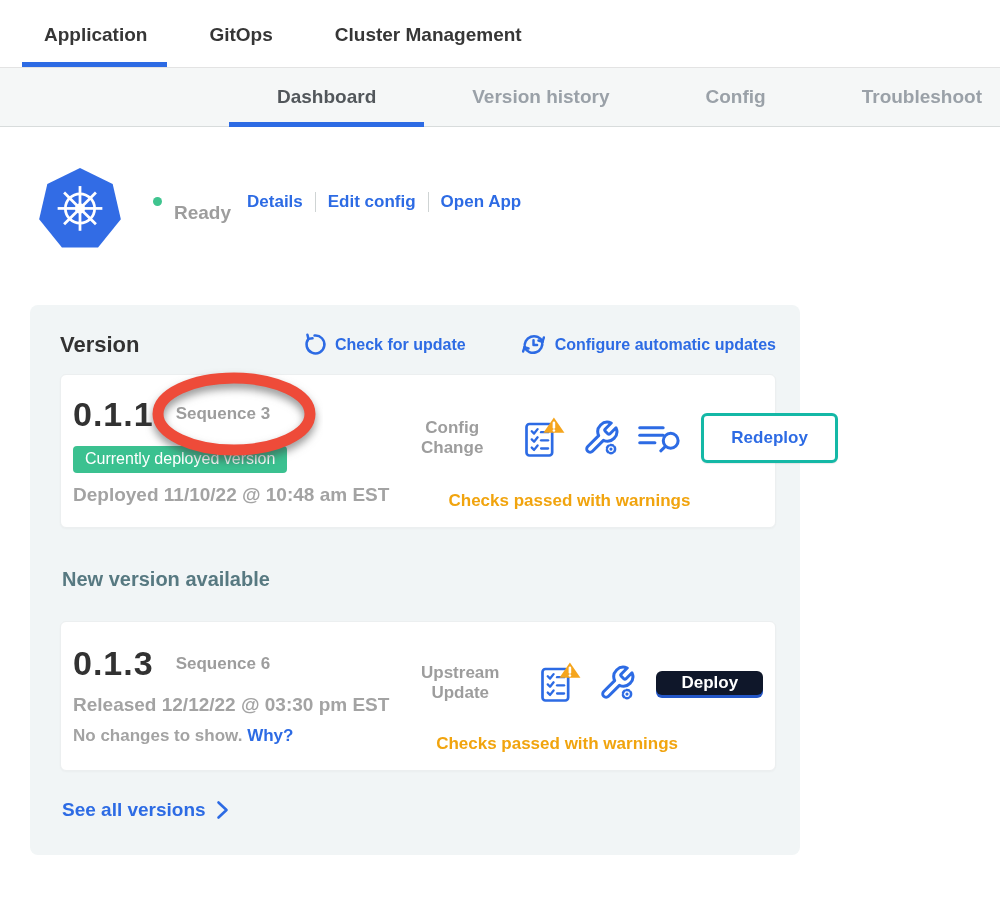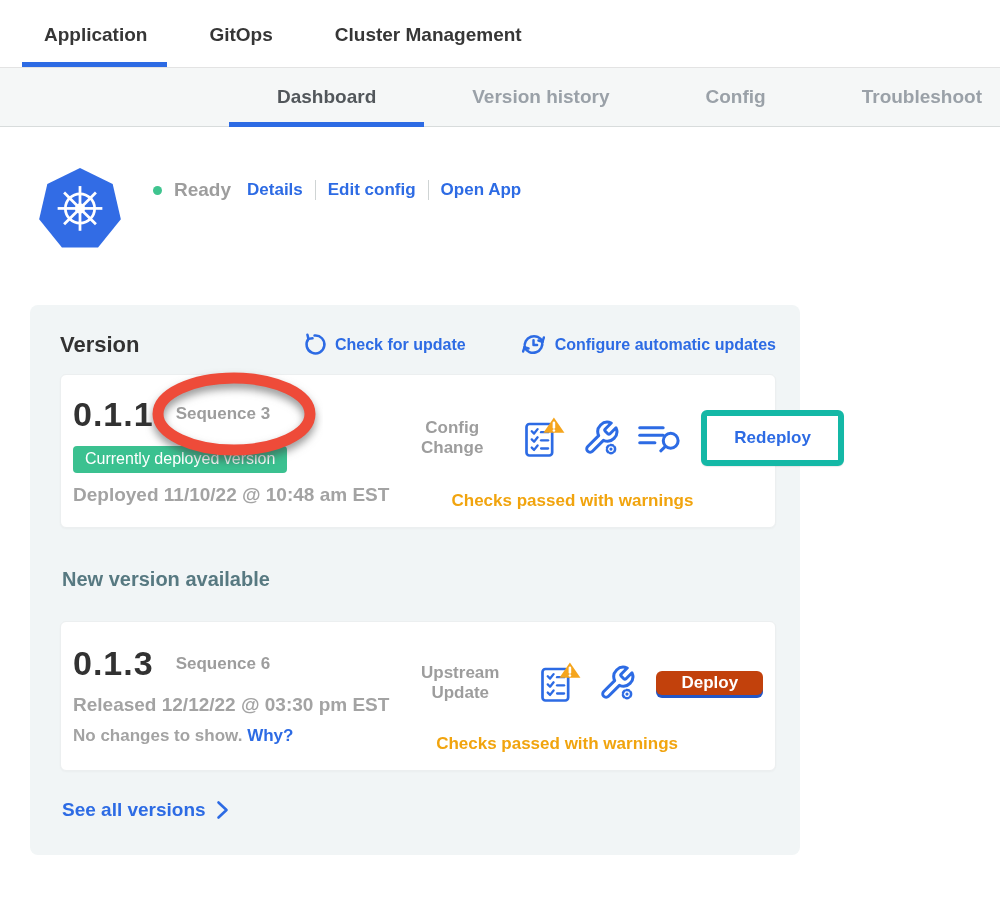--- a/index.html
+++ b/index.html
@@ -22,21 +22,21 @@
   .sub-tab.active { color:#52575b; }
   .sub-tab.active::after { content:''; position:absolute; left:0; right:0; bottom:-1px;
              height:5px; background:#2d6be4; }
 
   
   .app-header { display:flex; gap:30px; margin:40px 0 0 37px; }
   .app-logo { width:86px; height:88px; flex:0 0 auto; }
   .app-title { font-size:38px; font-weight:bold; color:#323232; margin-top:4px; letter-spacing:.5px; }
   .status-row { display:flex; align-items:center; gap:12px; margin-top:12px; }
   .status-dot { width:9px; height:9px; border-radius:50%; background:#3fc48f; }
-  .status-text { font-size:19px; font-weight:600; color:#9d9d9d; margin-right:4px; }
+  .status-text { font-size:19px; font-weight:600; color:#9d9d9d; margin-right:4px;margin-top:23px; }
   .hdr-link { font-size:17px; font-weight:bold; color:#2d6be4; text-decoration:none; cursor:pointer; }
   .hdr-sep { width:1px; height:20px; background:#cfd4d4; }
 
   
   .version-card { margin:50px 30px 0 30px; width:770px; height:550px;
                   background:#f1f5f6; border-radius:8px; padding:26px 24px 24px 30px; }
   .vc-header { display:flex; align-items:center; }
   .vc-title { font-size:22px; font-weight:bold; color:#323232; flex:1; }
   .vc-actions { display:flex; gap:54px; align-items:center; }
   .vc-action { display:flex; align-items:center; gap:8px; font-size:16px; font-weight:bold;
@@ -66,23 +66,23 @@
               font-weight:bold; color:#9d9d9d; padding-right:40px; }
   .v-actions { grid-column:3; grid-row:1; display:flex; align-items:center; gap:20px; }
   .status-icons { display:flex; align-items:center; gap:17px; }
   .status-icon { cursor:pointer; display:block; }
   .v-checks { grid-column:2 / 4; grid-row:2; text-align:center; font-size:17px;
               font-weight:bold; color:#f1a40e; margin-top:4px; }
   .vcard.first .v-checks { padding-right:120px; }
   .vcard.second .v-checks { padding-right:70px; }
 
   .btn { font-family:inherit; font-size:17px; font-weight:bold; border-radius:6px; cursor:pointer; }
-  .btn-secondary { background:#fff; color:#2d6be4; border:6px solid #14b8a6;
+  .btn-secondary { background:#fff; color:#2d6be4; border:3px solid #14b8a6;
                    padding:12px 27px; box-shadow:0 1px 1px rgba(0,0,0,.08); }
-  .btn-primary { background:#c2410c; color:#fff; border:none; padding:2px 25px;
+  .btn-primary { background:#0f172a; color:#fff; border:none; padding:2px 25px;
                  box-shadow:0 3px 0 #2356c7; }
 
   .new-version-heading { margin-top:40px; margin-left:2px; font-size:20px;
                          font-weight:bold; color:#577981; }
 
   .see-all { display:inline-flex; align-items:center; gap:10px; margin-top:28px; margin-left:2px;
              font-size:19px; font-weight:bold; color:#2d6be4; text-decoration:none; cursor:pointer; }
 </style>
 </head>
 <body>

